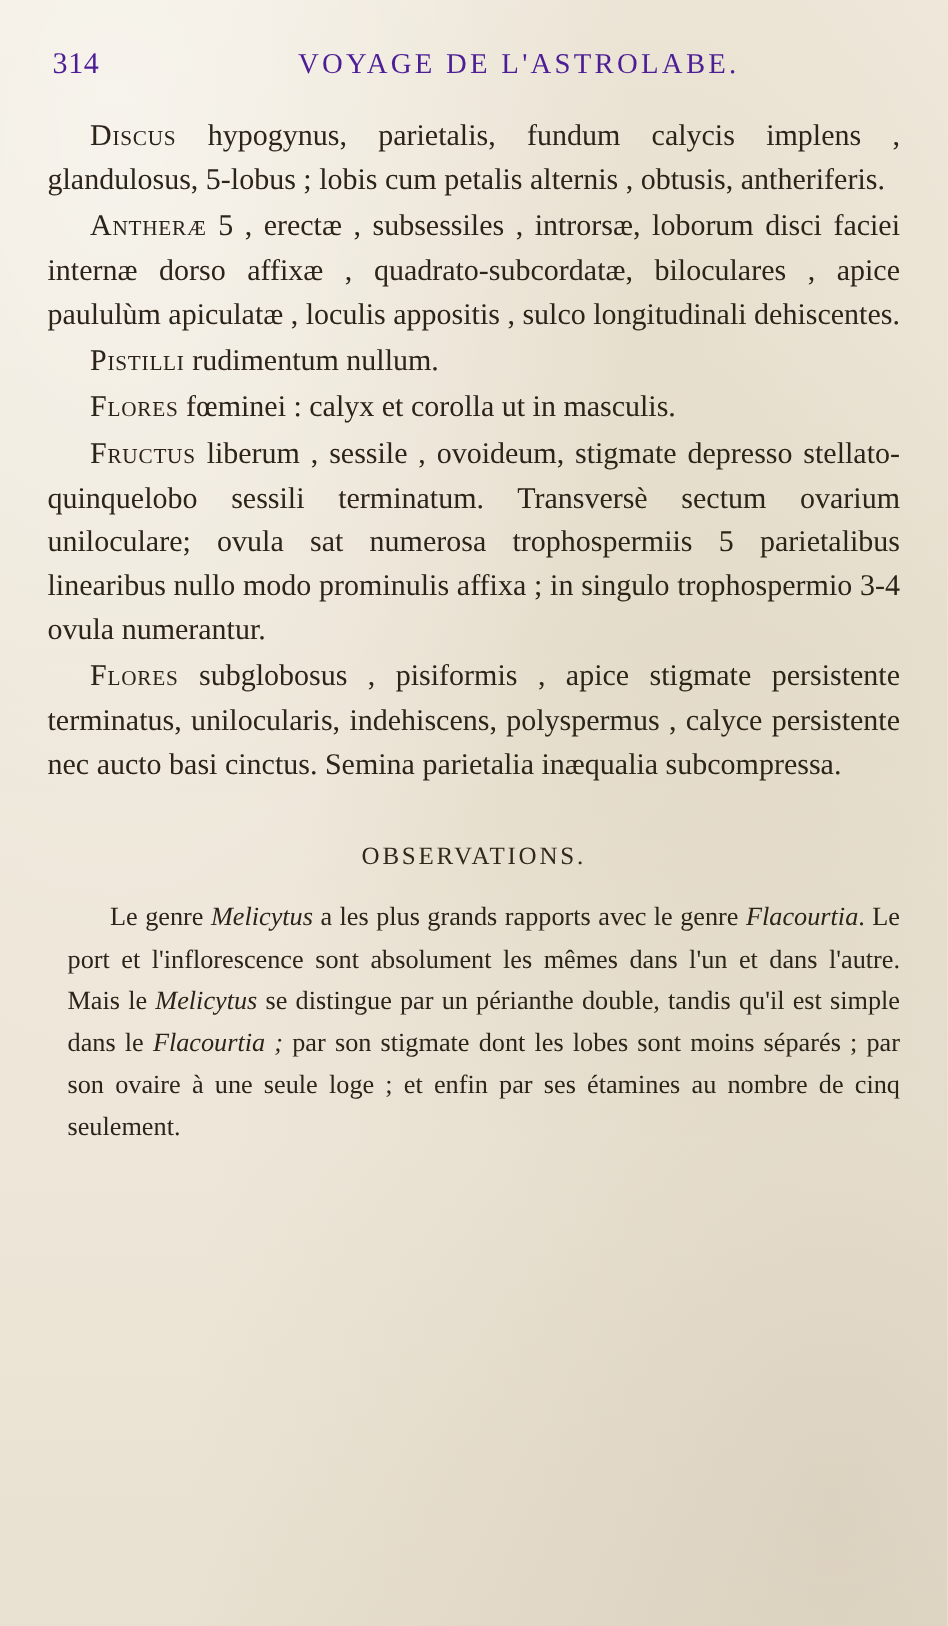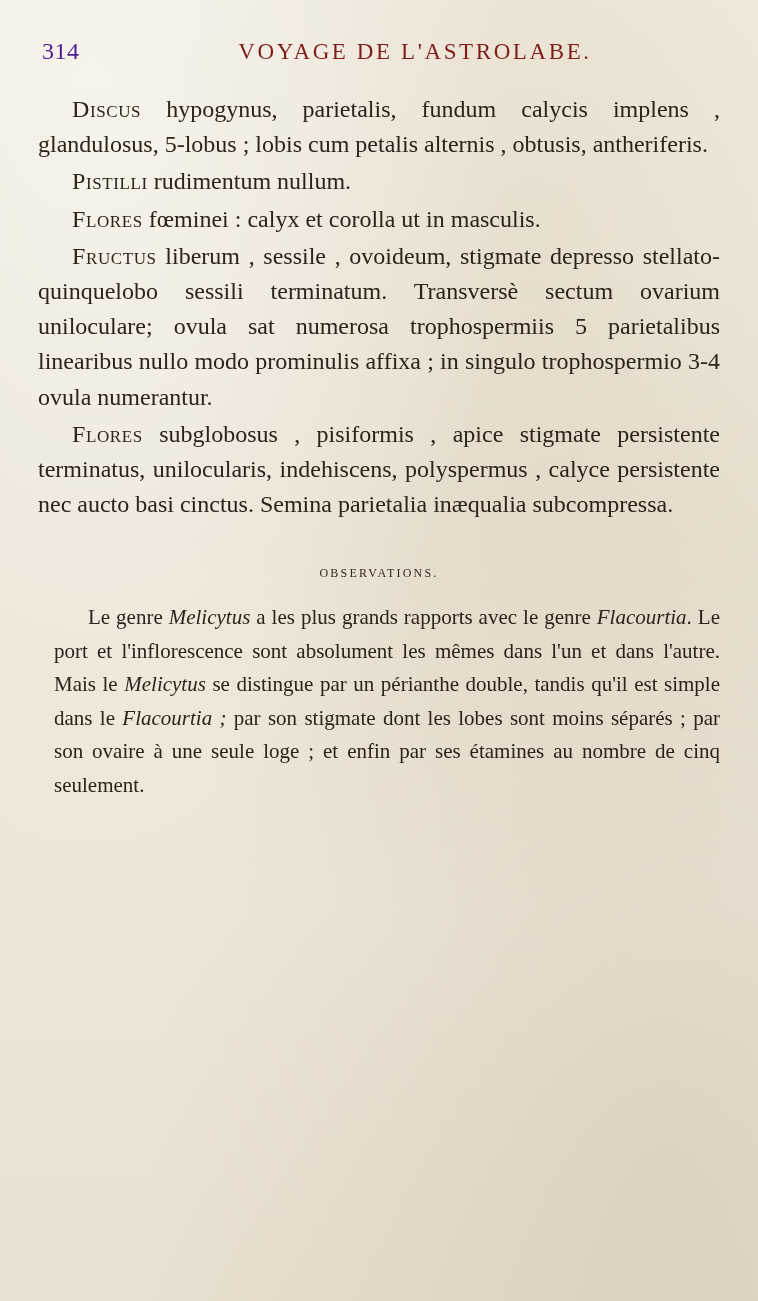--- a/index.html
+++ b/index.html
@@ -48,21 +48,21 @@
     letter-spacing: 0.5px;
     color: #4c1d95;
     margin-left: 2px;
     width: 140px;
   }
   .running-title {
     flex: 1;
     text-align: center;
     font-size: 23px;
     letter-spacing: 2.6px;
-    color: #7f1d1d;
+    color: #4c1d95;
     padding-right: 70px;
     white-space: nowrap;
   }
 
   .body {
     position: absolute;
     top: 92px;
     left: 38px;
     width: 682px;
   }
@@ -81,21 +81,21 @@
     font-variant: small-caps;
     letter-spacing: 0.6px;
   }
   .ital {
     font-style: italic;
   }
 
   .section-label {
     margin: 44px 0 20px 0;
     text-align: center;
-    font-size: 12px;
+    font-size: 20px;
     letter-spacing: 2.2px;
     font-variant: small-caps;
     color: #32281c;
   }
 
   .obs p.para {
     font-size: 21px;
     line-height: 33.5px;
     margin-left: 16px;
   }
@@ -111,20 +111,23 @@
     <div class="folio">314</div>
     <div class="running-title">VOYAGE DE L'ASTROLABE.</div>
   </div>
 
   <div class="body">
 
     <p class="para">
       <span class="sc">Discus</span><span> hypogynus, parietalis, fundum calycis implens , glandulosus, 5-lobus ; lobis cum petalis alternis , obtusis, antheriferis.</span>
     </p>
 
+    <p class="para">
+      <span class="sc">Antheræ</span><span> 5 , erectæ , subsessiles , introrsæ, loborum disci faciei internæ dorso affixæ , quadrato-subcordatæ, biloculares , apice paululùm apiculatæ , loculis appositis , sulco longitudinali dehiscentes.</span>
+    </p>
 
     <p class="para">
       <span class="sc">Pistilli</span><span> rudimentum nullum.</span>
     </p>
 
     <p class="para">
       <span class="sc">Flores</span><span> fœminei : calyx et corolla ut in masculis.</span>
     </p>
 
 

